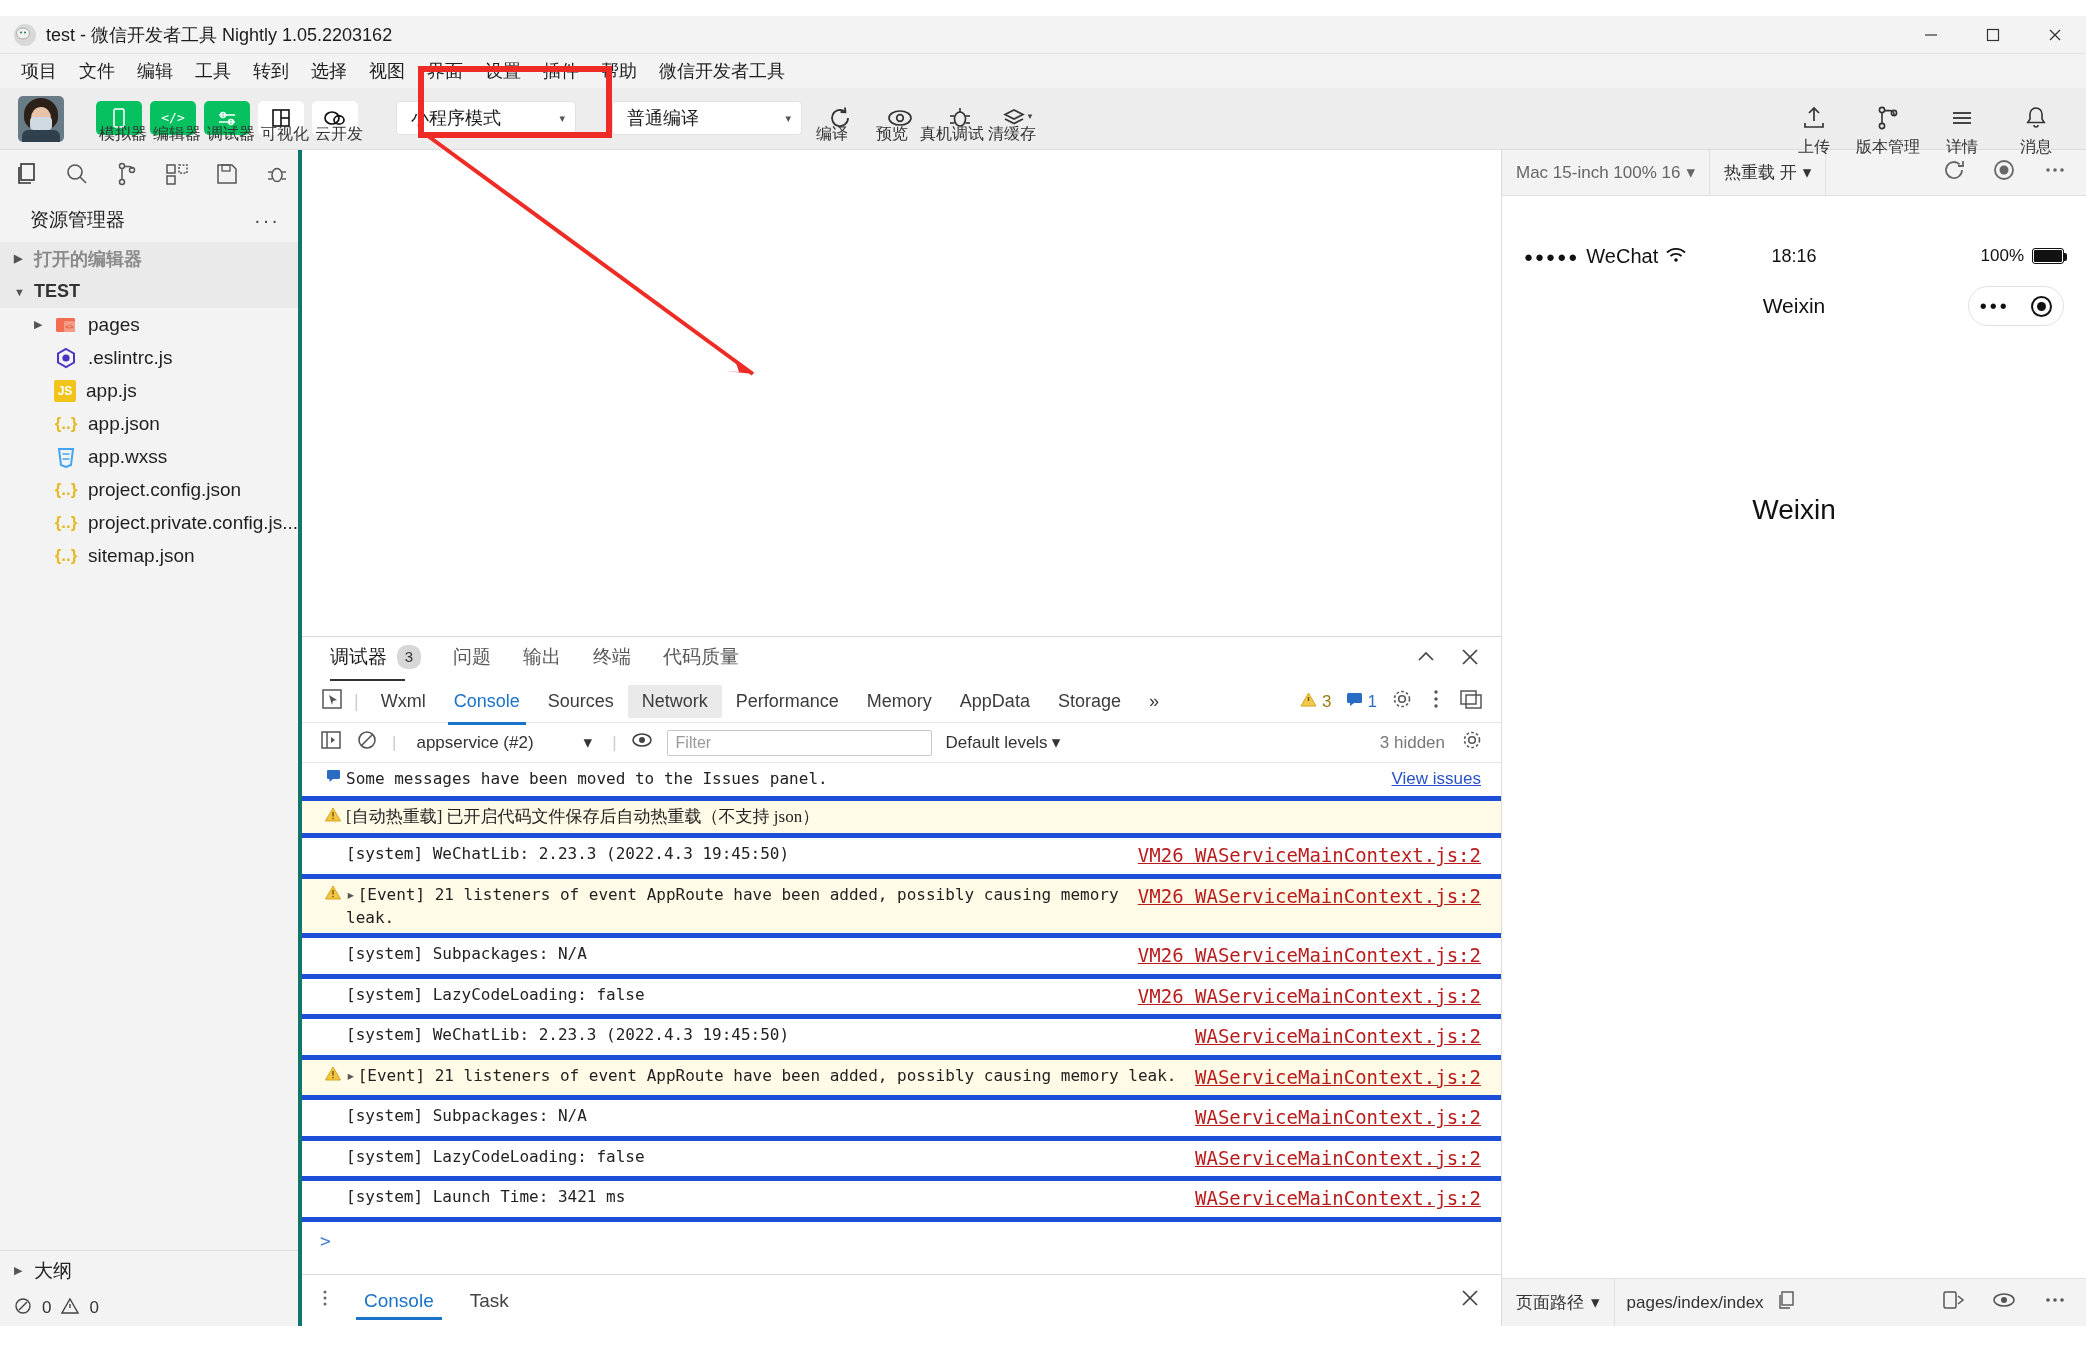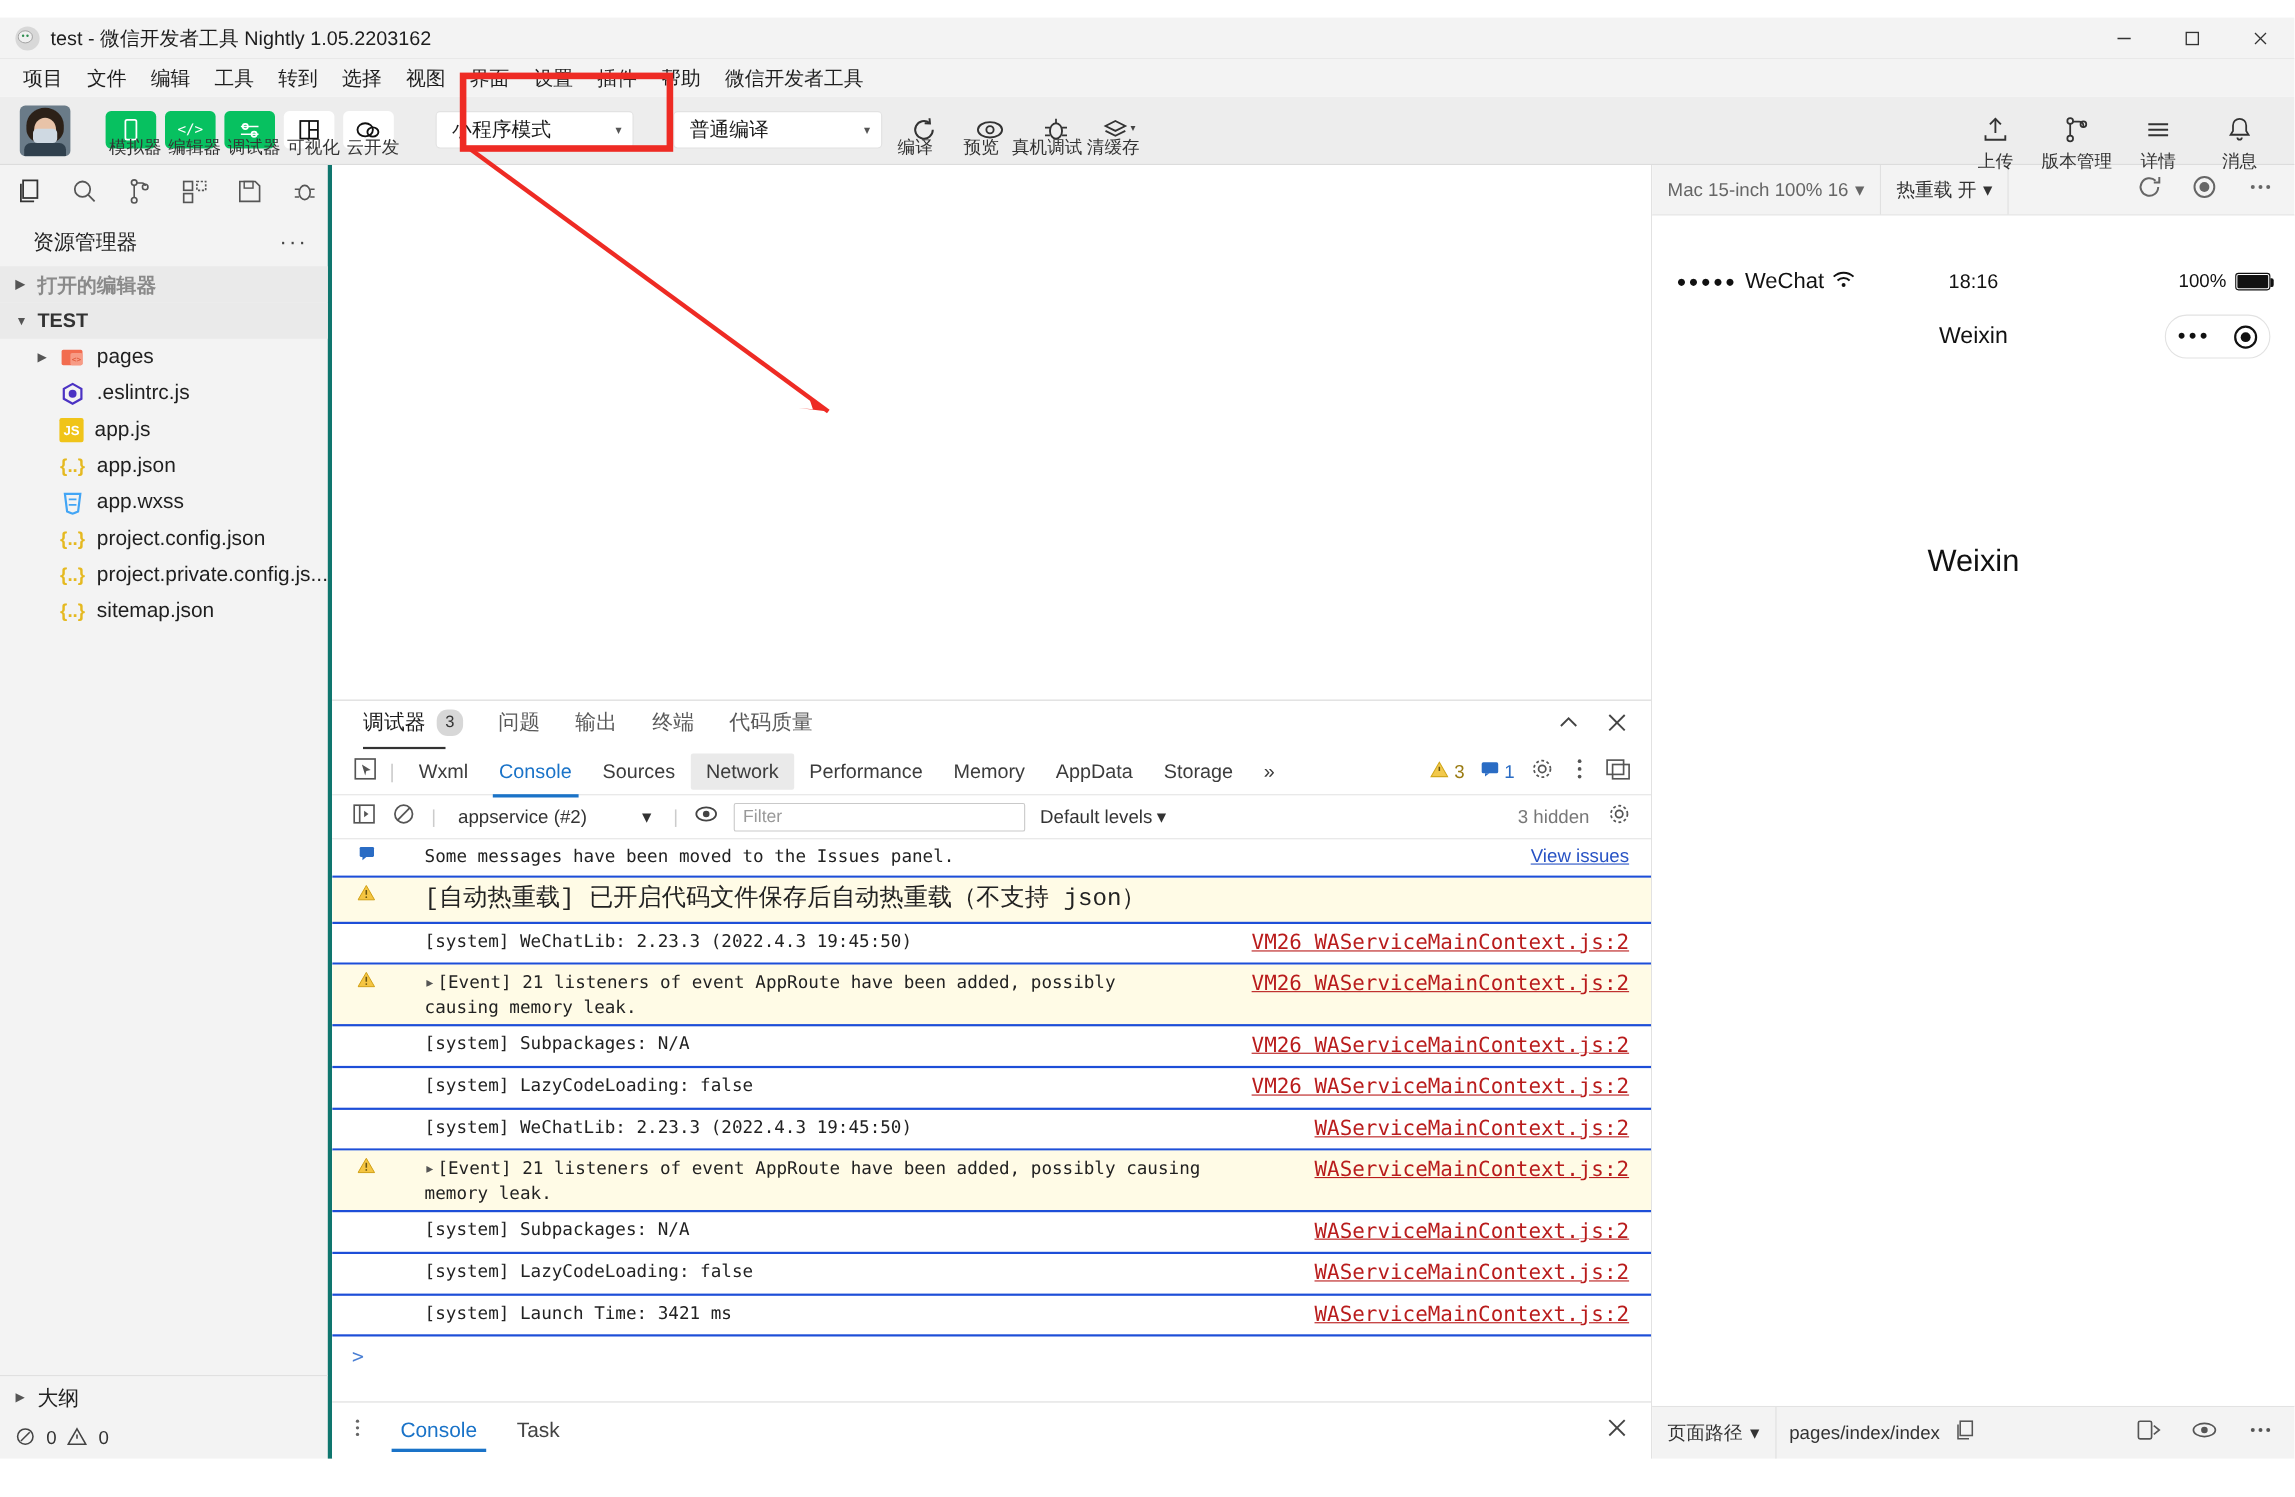--- a/index.html
+++ b/index.html
@@ -184,26 +184,26 @@
   .filter-input{
     width:265px;height:26px;border:1px solid #c9c9c9;border-radius:2px;font-size:16px;color:#999;
     display:flex;align-items:center;padding-left:8px;background:#fff;
   }
   .levels{display:flex;align-items:center;gap:4px;font-size:17px;color:#333;}
   .fb-right{margin-left:auto;display:flex;align-items:center;gap:16px;padding-right:18px;color:#777;font-size:17px;}
 
   .logs{flex:1;overflow:hidden;font-family:"DejaVu Sans Mono", monospace;font-size:16px;}
   .log{
     min-height:30px;display:flex;align-items:flex-start;padding:4px 0 4px 18px;
-    border-bottom:2px solid #1d4ed8;line-height:1.45;gap:40px;
+    border-bottom:5px solid #1d4ed8;line-height:1.45;
   }
   .log.warn{background:#fffbe6;}
   .log-ic{width:26px;flex:none;display:flex;justify-content:center;padding-top:2px;}
   .log-txt{flex:1;color:#222;white-space:pre-wrap;padding-right:10px;}
-  .log-txt.cn{font-family:Liberation Mono, monospace;font-size:22px;}
+  .log-txt.cn{font-family:Liberation Serif, serif;font-size:17px;}
   .log-src{
     color:#b91c1c;text-decoration:underline;font-size:19px;white-space:nowrap;
     padding-right:20px;align-self:flex-start;
   }
   .caret-r{color:#555;margin-right:2px;}
   .prompt{padding:8px 0 0 18px;color:#4a7fd4;font-family:"DejaVu Sans Mono",monospace;font-size:18px;}
   .viewissues{color:#2752c4;text-decoration:underline;font-size:17px;font-family:"Liberation Sans",sans-serif;padding-right:20px;}
 
   .dbg-bottom{
     height:52px;border-top:1px solid #dcdcdc;display:flex;align-items:center;padding-left:18px;gap:0;

